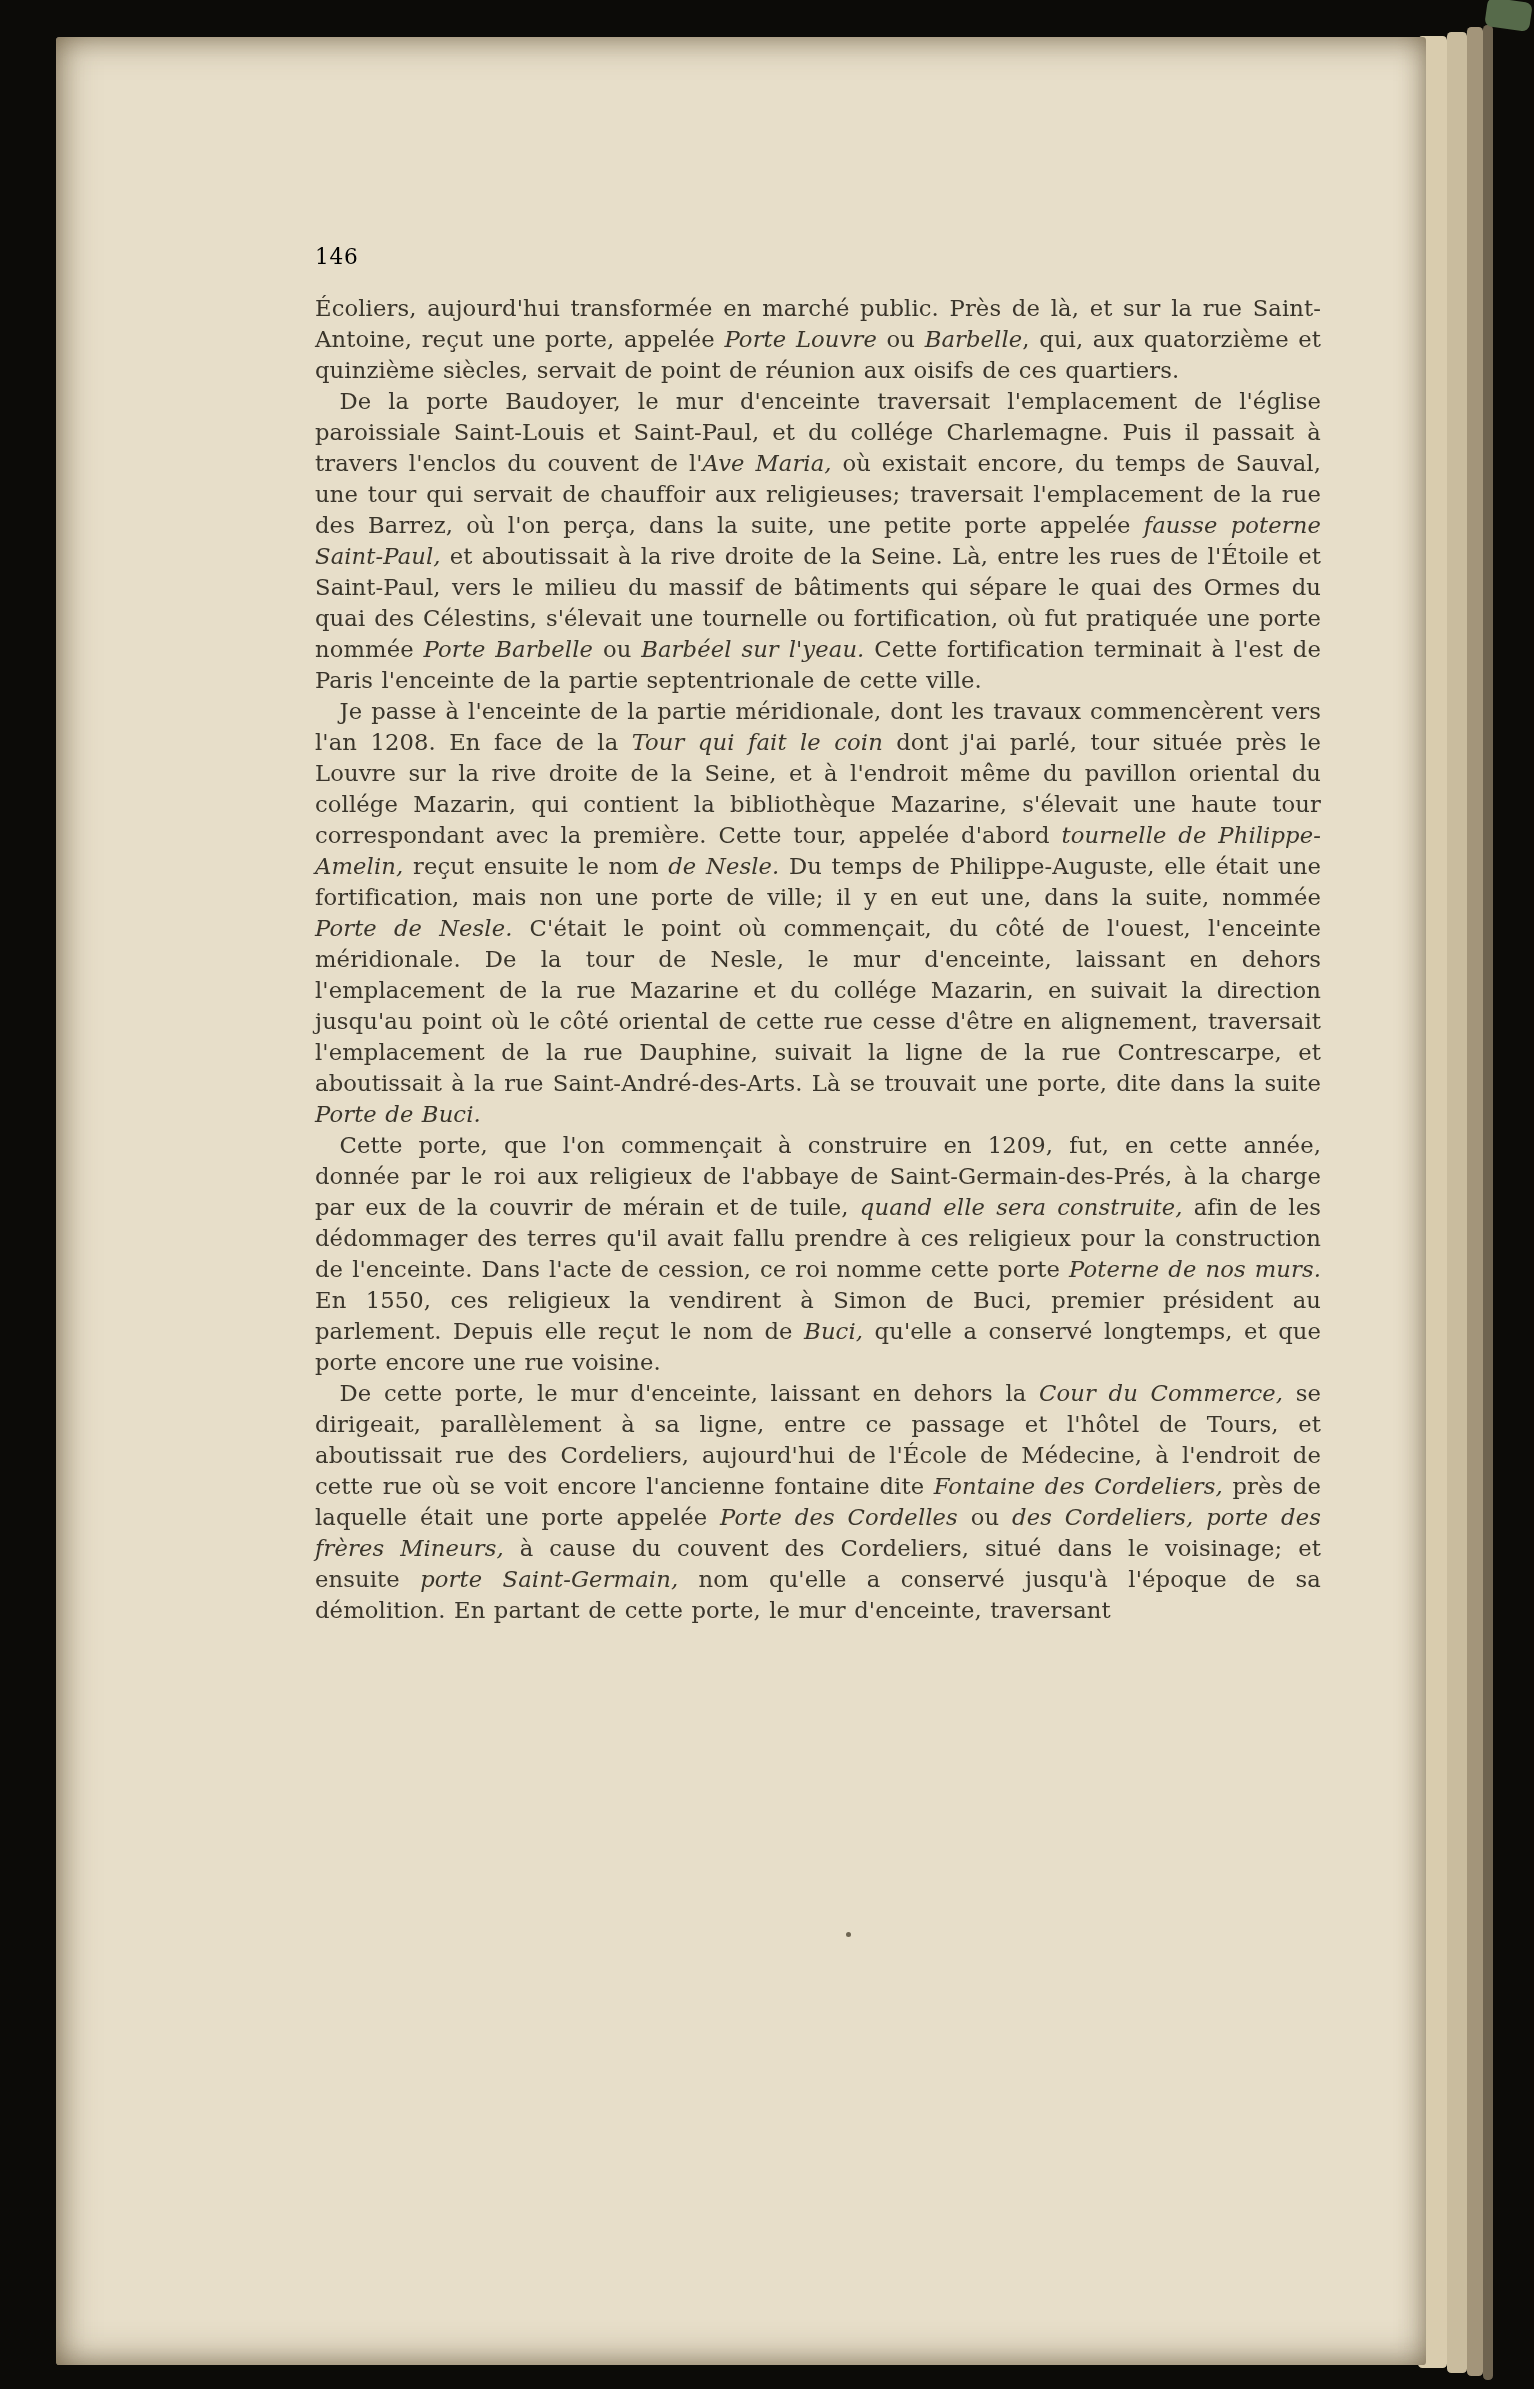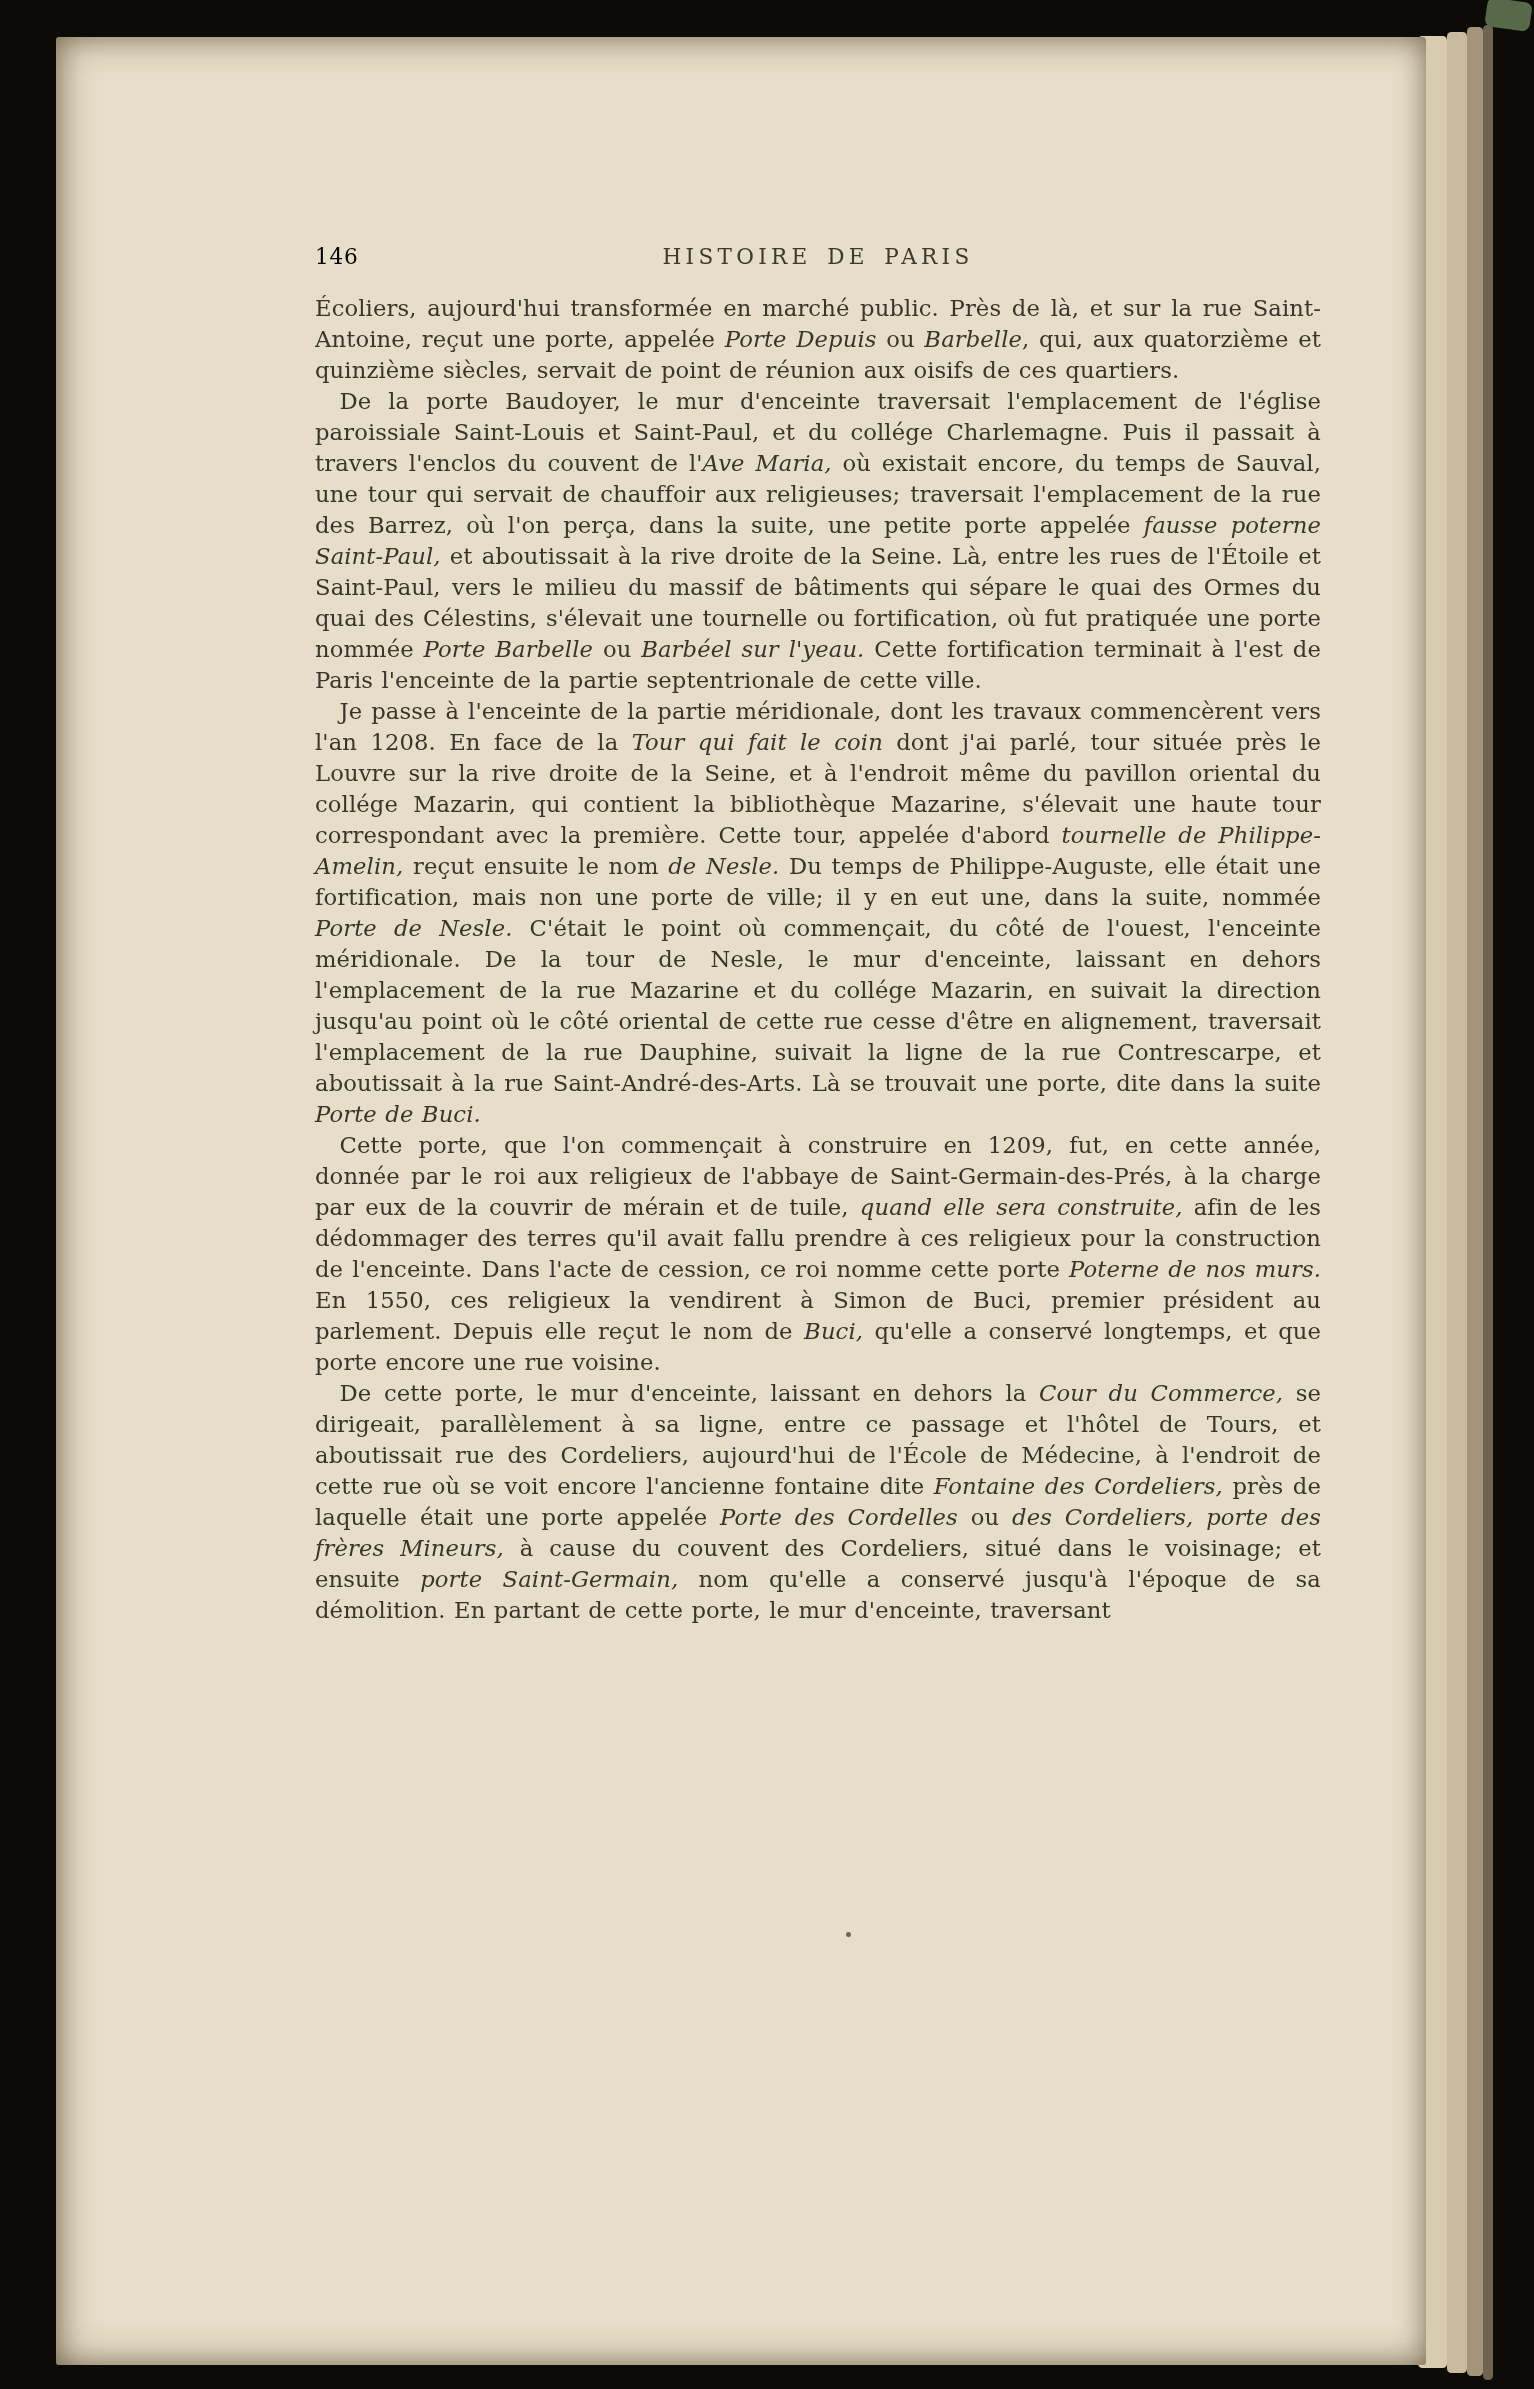--- a/index.html
+++ b/index.html
@@ -80,25 +80,24 @@
   <div class="edge edge-1"></div>
   <div class="edge edge-2"></div>
   <div class="edge edge-3"></div>
   <div class="edge edge-4"></div>
 
   <div class="ribbon" id="ribbon" style="background: rgb(86, 106, 74);"></div>
 
   <div class="page">
     <div class="running-head">
       <span class="pagenum">146</span>
-      <span class="head-title">HISTOIRE DE PARIS</span>
     </div>
 
     <div class="text-block" id="text-block">
-        <p class="para"><span>Écoliers, aujourd'hui transformée en marché public. Près de là, et sur la rue Saint-Antoine, reçut une porte, appelée </span><span class="it">Porte Depuis</span><span> ou </span><span class="it">Barbelle</span><span>, qui, aux quatorzième et quinzième siècles, servait de point de réunion aux oisifs de ces quartiers.</span></p>
+        <p class="para"><span>Écoliers, aujourd'hui transformée en marché public. Près de là, et sur la rue Saint-Antoine, reçut une porte, appelée </span><span class="it">Porte Louvre</span><span> ou </span><span class="it">Barbelle</span><span>, qui, aux quatorzième et quinzième siècles, servait de point de réunion aux oisifs de ces quartiers.</span></p>
         <p class="para indent"><span>De la porte Baudoyer, le mur d'enceinte traversait l'emplacement de l'église paroissiale Saint-Louis et Saint-Paul, et du collége Charlemagne. Puis il passait à travers l'enclos du couvent de l'</span><span class="it">Ave Maria,</span><span> où existait encore, du temps de Sauval, une tour qui servait de chauffoir aux religieuses; traversait l'emplacement de la rue des Barrez, où l'on perça, dans la suite, une petite porte appelée </span><span class="it">fausse poterne Saint-Paul,</span><span> et aboutissait à la rive droite de la Seine. Là, entre les rues de l'Étoile et Saint-Paul, vers le milieu du massif de bâtiments qui sépare le quai des Ormes du quai des Célestins, s'élevait une tournelle ou fortification, où fut pratiquée une porte nommée </span><span class="it">Porte Barbelle</span><span> ou </span><span class="it">Barbéel sur l'yeau.</span><span> Cette fortification terminait à l'est de Paris l'enceinte de la partie septentrionale de cette ville.</span></p>
         <p class="para indent"><span>Je passe à l'enceinte de la partie méridionale, dont les travaux commencèrent vers l'an 1208. En face de la </span><span class="it">Tour qui fait le coin</span><span> dont j'ai parlé, tour située près le Louvre sur la rive droite de la Seine, et à l'endroit même du pavillon oriental du collége Mazarin, qui contient la bibliothèque Mazarine, s'élevait une haute tour correspondant avec la première. Cette tour, appelée d'abord </span><span class="it">tournelle de Philippe-Amelin,</span><span> reçut ensuite le nom </span><span class="it">de Nesle.</span><span> Du temps de Philippe-Auguste, elle était une fortification, mais non une porte de ville; il y en eut une, dans la suite, nommée </span><span class="it">Porte de Nesle.</span><span> C'était le point où commençait, du côté de l'ouest, l'enceinte méridionale. De la tour de Nesle, le mur d'enceinte, laissant en dehors l'emplacement de la rue Mazarine et du collége Mazarin, en suivait la direction jusqu'au point où le côté oriental de cette rue cesse d'être en alignement, traversait l'emplacement de la rue Dauphine, suivait la ligne de la rue Contrescarpe, et aboutissait à la rue Saint-André-des-Arts. Là se trouvait une porte, dite dans la suite </span><span class="it">Porte de Buci.</span></p>
         <p class="para indent"><span>Cette porte, que l'on commençait à construire en 1209, fut, en cette année, donnée par le roi aux religieux de l'abbaye de Saint-Germain-des-Prés, à la charge par eux de la couvrir de mérain et de tuile, </span><span class="it">quand elle sera construite,</span><span> afin de les dédommager des terres qu'il avait fallu prendre à ces religieux pour la construction de l'enceinte. Dans l'acte de cession, ce roi nomme cette porte </span><span class="it">Poterne de nos murs.</span><span> En 1550, ces religieux la vendirent à Simon de Buci, premier président au parlement. Depuis elle reçut le nom de </span><span class="it">Buci,</span><span> qu'elle a conservé longtemps, et que porte encore une rue voisine.</span></p>
         <p class="para indent"><span>De cette porte, le mur d'enceinte, laissant en dehors la </span><span class="it">Cour du Commerce,</span><span> se dirigeait, parallèlement à sa ligne, entre ce passage et l'hôtel de Tours, et aboutissait rue des Cordeliers, aujourd'hui de l'École de Médecine, à l'endroit de cette rue où se voit encore l'ancienne fontaine dite </span><span class="it">Fontaine des Cordeliers,</span><span> près de laquelle était une porte appelée </span><span class="it">Porte des Cordelles</span><span> ou </span><span class="it">des Cordeliers,</span><span> </span><span class="it">porte des frères Mineurs,</span><span> à cause du couvent des Cordeliers, situé dans le voisinage; et ensuite </span><span class="it">porte Saint-Germain,</span><span> nom qu'elle a conservé jusqu'à l'époque de sa démolition. En partant de cette porte, le mur d'enceinte, traversant</span></p>
       </div>
 
     <div class="printers-dot"></div>
   </div>
 
 </div>

